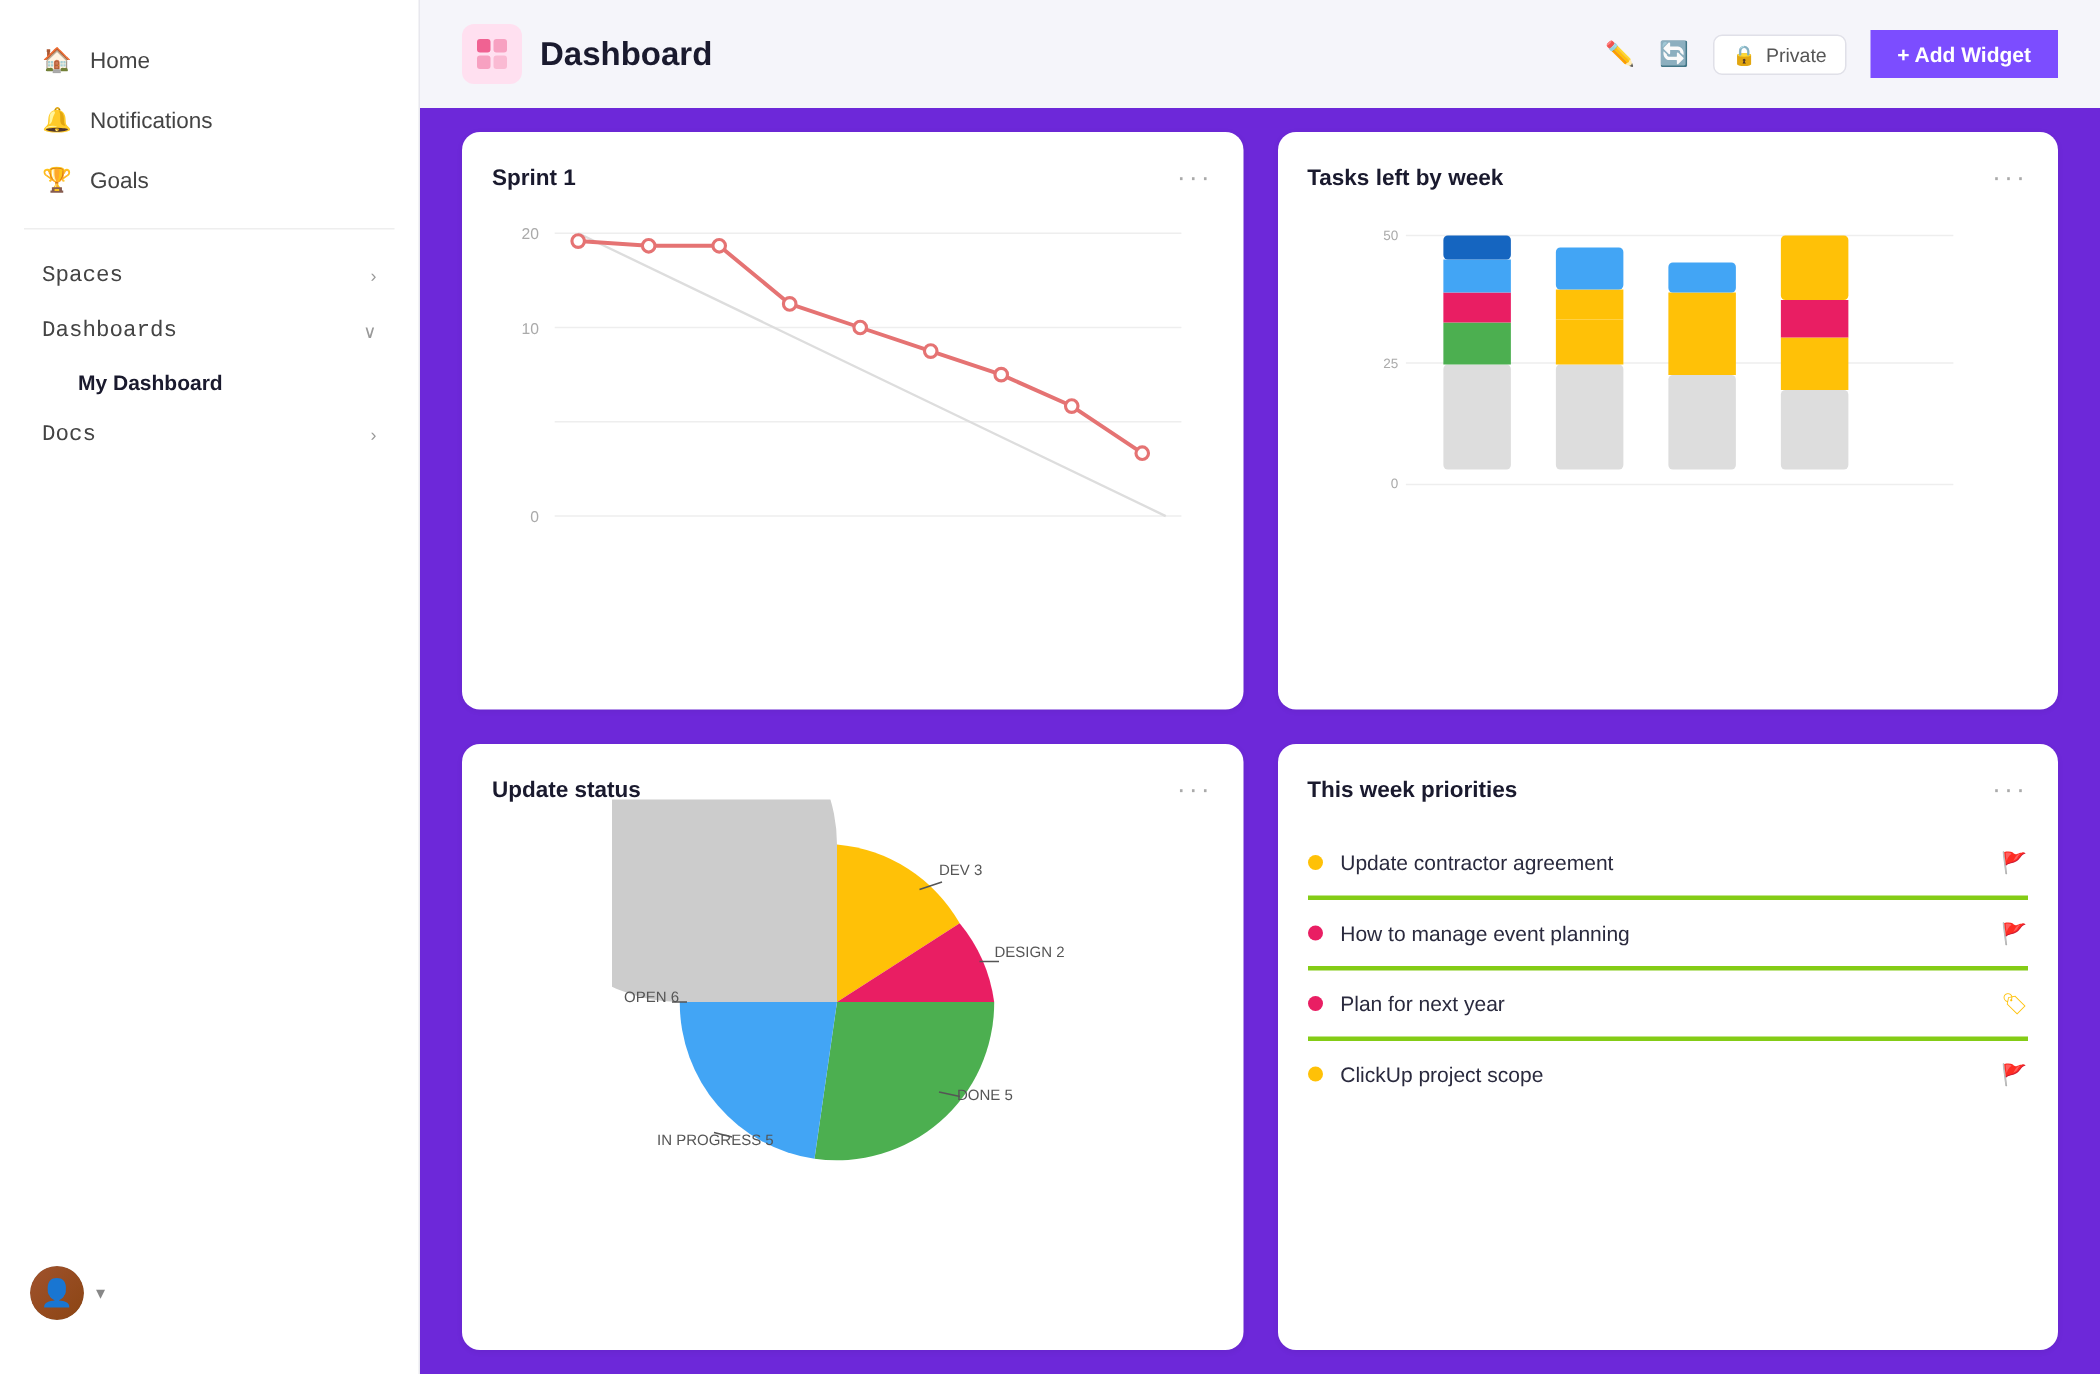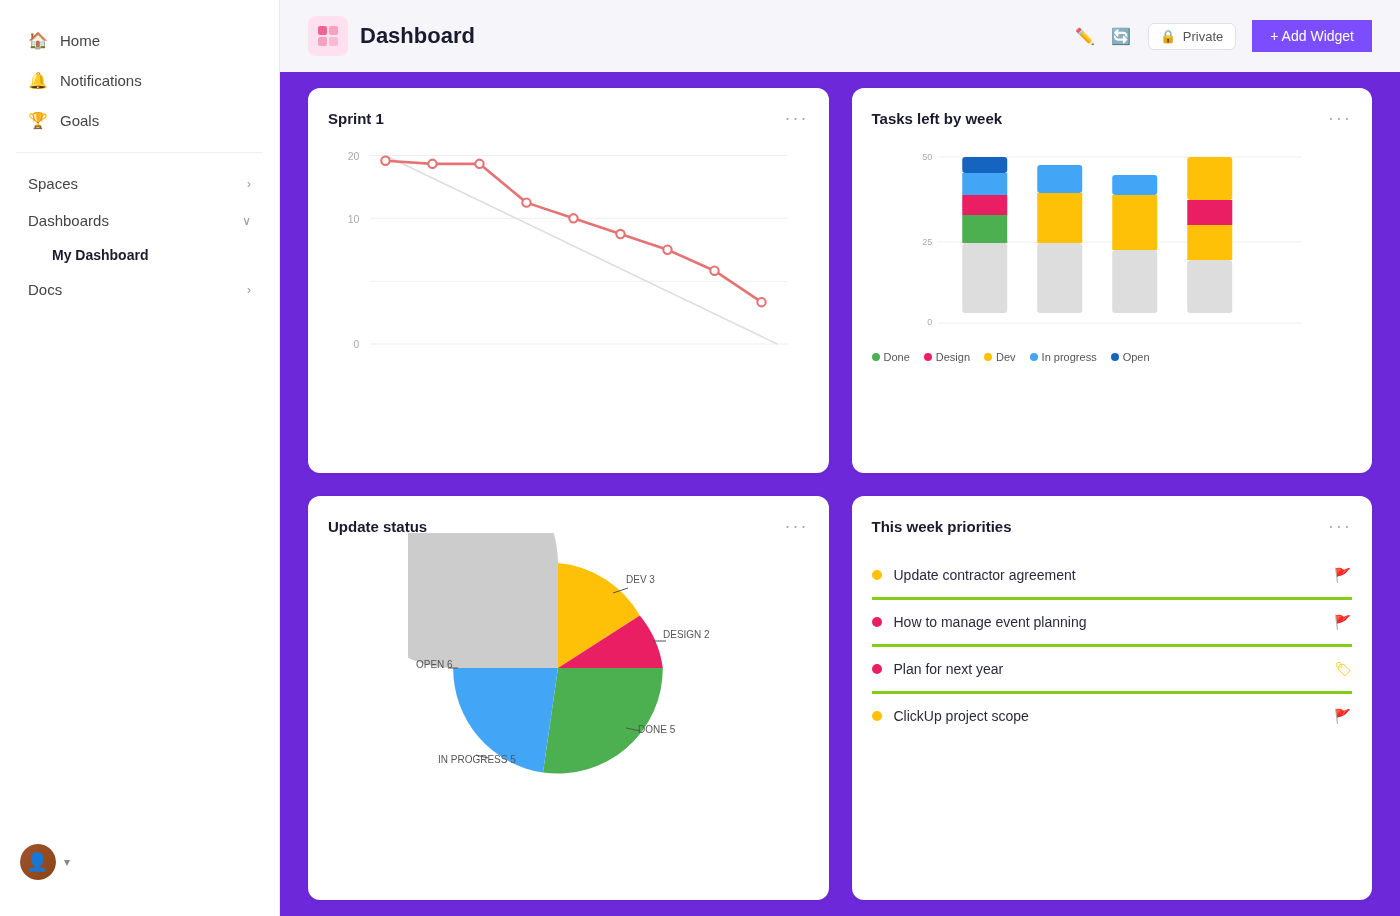--- a/index.html
+++ b/index.html
@@ -47,21 +47,21 @@
       display: flex;
       align-items: center;
       justify-content: space-between;
       padding: 10px 20px;
       cursor: pointer;
       font-size: 15px;
       color: #444;
       margin: 0 8px;
       border-radius: 6px;
     }
-    .nav-section-label { font-weight: 400; }
+    .nav-section-label { font-weight: 400; font-family: Liberation Mono, monospace; }
     .nav-sub-item {
       display: flex;
       align-items: center;
       padding: 8px 20px 8px 44px;
       cursor: pointer;
       font-size: 14px;
       color: #444;
       margin: 0 8px;
       border-radius: 6px;
     }
@@ -119,21 +119,21 @@
       background: #fff; padding: 5px 12px; border-radius: 6px;
       border: 1px solid #e0e0e8;
     }
     .add-widget-btn {
       background: #7c4dff;
       color: #fff;
       border: none;
       padding: 8px 18px;
       border-radius: 0;
       font-size: 14px;
-      font-weight: 400;
+      font-weight: 700;
       cursor: pointer;
     }
 
     .content-area {
       flex: 1;
       padding: 16px 28px;
       overflow-y: auto;
       display: grid;
       grid-template-columns: 1fr 1fr;
       grid-template-rows: auto auto;
@@ -323,42 +323,20 @@
           <rect x="200" y="105" width="45" height="63" fill="#ddd" rx="3"></rect>
           <rect x="200" y="75" width="45" height="30" fill="#ffc107" rx="0"></rect>
           <rect x="200" y="50" width="45" height="25" fill="#ffc107" rx="0"></rect>
           <rect x="200" y="30" width="45" height="20" fill="#42a5f5" rx="3"></rect>
 
           <rect x="275" y="115" width="45" height="53" fill="#ddd" rx="3"></rect>
           <rect x="275" y="80" width="45" height="35" fill="#ffc107" rx="0"></rect>
           <rect x="275" y="55" width="45" height="25" fill="#e91e63" rx="0"></rect>
           <rect x="275" y="12" width="45" height="43" fill="#ffc107" rx="3"></rect>
         </svg>
-        <div class="bar-chart-legend">
-          <div class="legend-item">
-            <div class="legend-dot" style="background:#4caf50"></div>
-            <span>Done</span>
-          </div>
-          <div class="legend-item">
-            <div class="legend-dot" style="background:#e91e63"></div>
-            <span>Design</span>
-          </div>
-          <div class="legend-item">
-            <div class="legend-dot" style="background:#ffc107"></div>
-            <span>Dev</span>
-          </div>
-          <div class="legend-item">
-            <div class="legend-dot" style="background:#42a5f5"></div>
-            <span>In progress</span>
-          </div>
-          <div class="legend-item">
-            <div class="legend-dot" style="background:#1565c0"></div>
-            <span>Open</span>
-          </div>
-        </div>
       </div>
     </div>
 
     <div class="card">
       <div class="card-header">
         <span class="card-title">Update status</span>
         <span class="card-menu">···</span>
       </div>
       <div class="pie-wrap">
         <svg width="320" height="280" viewBox="0 0 320 280">

